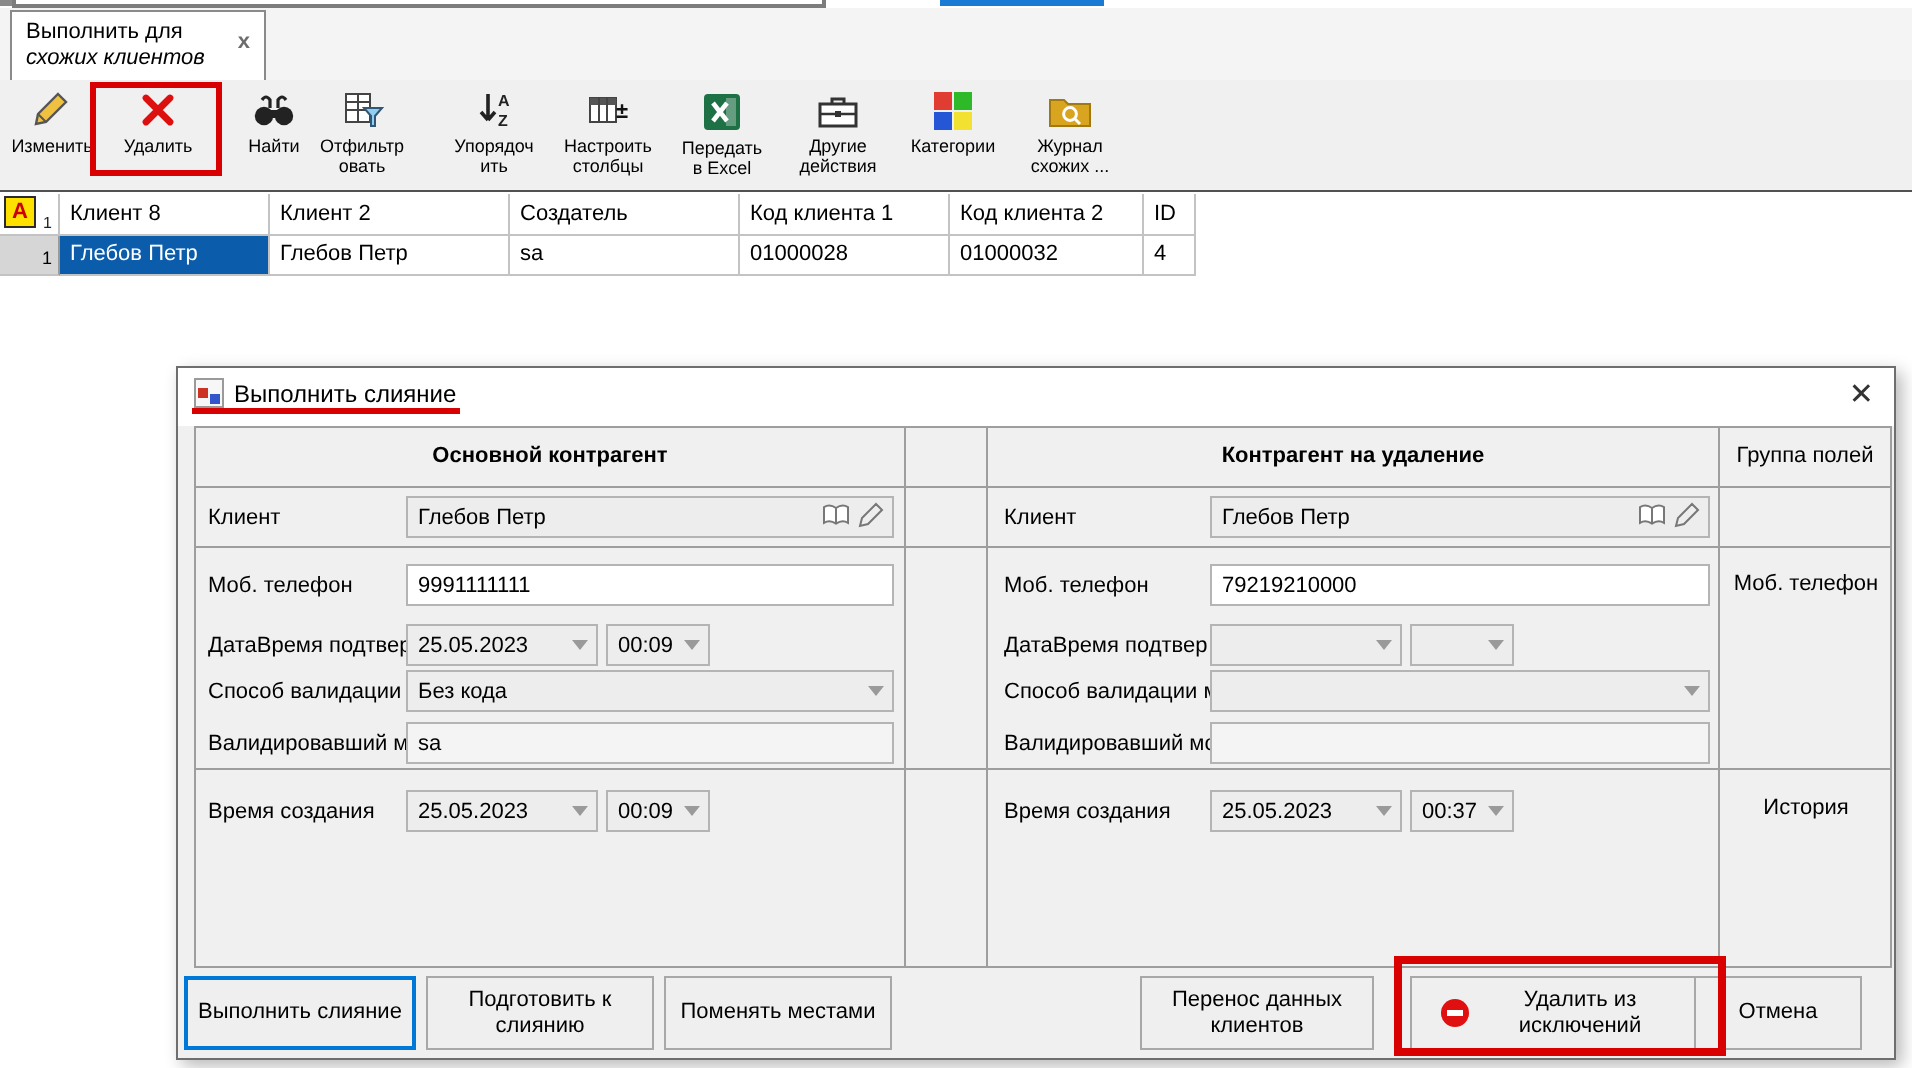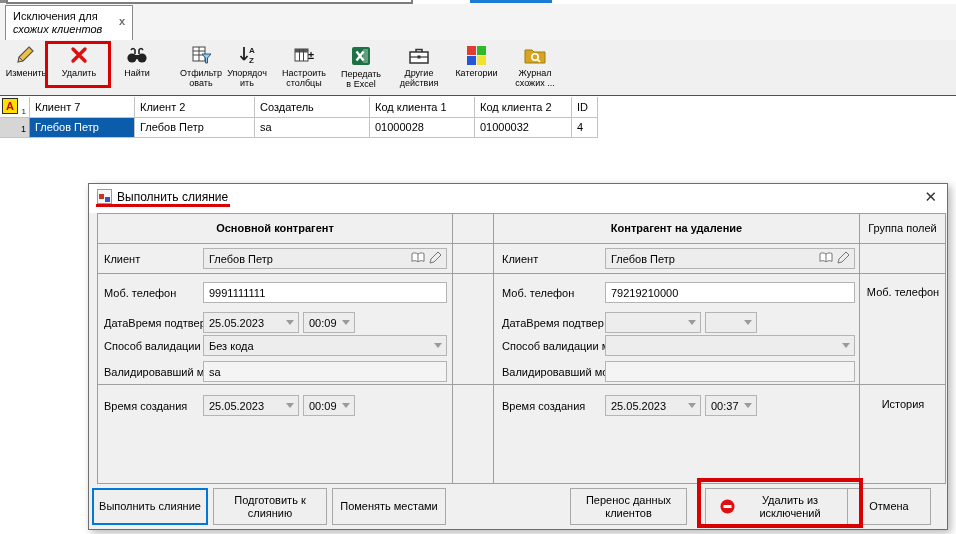--- a/index.html
+++ b/index.html
@@ -67,21 +67,21 @@
 <body>
 
 <div class="screen">
 
   <div class="frag-corner"></div>
   <div class="frag-input"></div>
   <div class="frag-blue"></div>
 
   <div class="tabstrip">
     <div class="tab">
-      <span style="display:block;">Исключения для</span>
+      <span style="display:block;">Выполнить для</span>
       <span style="display:block;font-style:italic;">схожих клиентов</span>
       <span class="tab-close">x</span>
     </div>
   </div>
 
   <div class="toolbar">
 
     <div class="tbtn" style="left:6px;width:40px;">
       <span class="ic">
         <svg width="22" height="20" viewBox="0 0 22 20">
@@ -112,21 +112,21 @@
             <circle cx="6" cy="12" r="4.6" fill="#222"></circle>
             <circle cx="16" cy="12" r="4.6" fill="#222"></circle>
             <rect x="9" y="9" width="4" height="4" fill="#222"></rect>
           </svg>
       </span>
       <span class="cap">
           <span>Найти</span>
         </span>
     </div>
 
-    <div class="tbtn" style="left:172px;width:58px;align-items:center;">
+    <div class="tbtn" style="left:152px;width:58px;align-items:center;">
       <span class="ic">
         <svg width="21" height="20" viewBox="0 0 21 20">
             <rect x="2" y="2" width="12" height="14" fill="#fff" stroke="#444"></rect>
             <line x1="2" y1="6" x2="14" y2="6" stroke="#444"></line>
             <line x1="2" y1="10" x2="14" y2="10" stroke="#444"></line>
             <line x1="8" y1="2" x2="8" y2="16" stroke="#444"></line>
             <path d="M11 9 L20 9 L16.5 13 L16.5 18 L14.5 18 L14.5 13 Z" fill="#8fd0f0" stroke="#335577"></path>
           </svg>
       </span>
       <span class="cap">
@@ -222,21 +222,21 @@
       </span>
     </div>
   </div>
 
   <div class="grid-area">
 
     <div class="g-cell g-head g-corner" style="left:0;width:30px;">
       <span class="a-ic">A</span>
       <span class="corner-num">1</span>
     </div>
-    <div class="g-cell g-head" style="left:30px;width:105px;">Клиент 7</div>
+    <div class="g-cell g-head" style="left:30px;width:105px;">Клиент 8</div>
     <div class="g-cell g-head" style="left:135px;width:120px;">Клиент 2</div>
     <div class="g-cell g-head" style="left:255px;width:115px;">Создатель</div>
     <div class="g-cell g-head" style="left:370px;width:105px;">Код клиента 1</div>
     <div class="g-cell g-head" style="left:475px;width:97px;">Код клиента 2</div>
     <div class="g-cell g-head" style="left:572px;width:26px;">ID</div>
 
     <div class="g-cell g-row g-rowhead" style="left:0;width:30px;">1</div>
     <div class="g-cell g-row g-sel" style="left:30px;width:105px;">Глебов Петр</div>
     <div class="g-cell g-row" style="left:135px;width:120px;">Глебов Петр</div>
     <div class="g-cell g-row" style="left:255px;width:115px;">sa</div>

